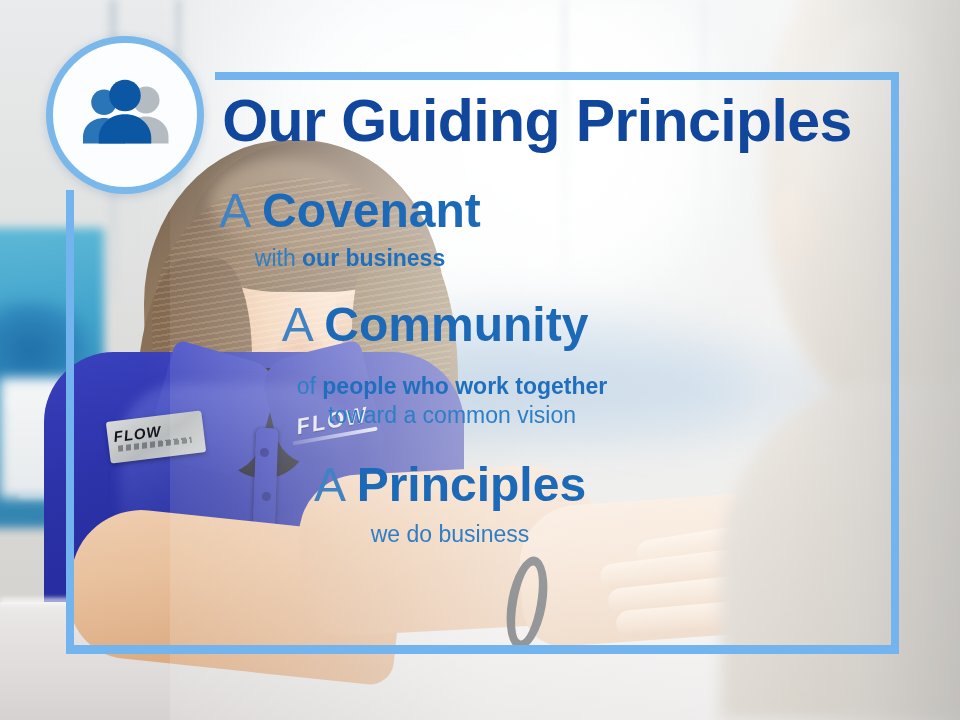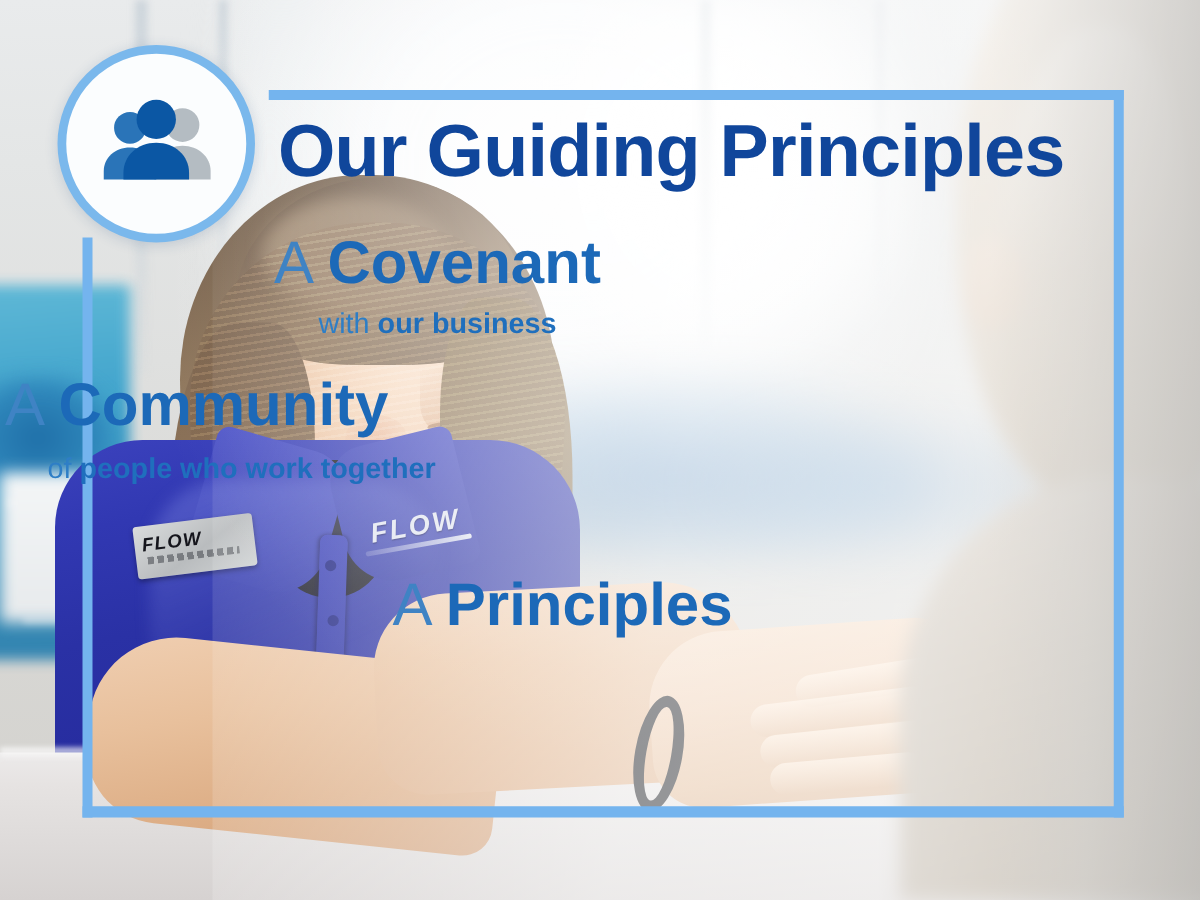--- a/index.html
+++ b/index.html
@@ -375,22 +375,22 @@
   .p-head .lead{ font-weight:normal; color:#3f83c4; }
   .p-head .key{ font-weight:bold; color:#1c69b8; }
 
   .p-body{ font-size:23px; line-height:1.28; color:#2e7ec6; }
   .p-body b{ font-weight:bold; color:#1f6fbd; }
 
   
   .p1{ left:0; top:186px; width:700px; text-align:center; }
   .p1 .p-body{ margin-top:8px; }
 
-  .p2{ left:4px; top:300px; width:840px; }
-  .p2 .p-body{ margin-top:10px;padding-left:34px; }
+  .p2{ left:15px; top:300px; width:840px; text-align:center; }
+  .p2 .p-body{ margin-top:22px;padding-left:34px; }
 
   .p3{ left:0; top:460px; width:900px; text-align:center; }
   .p3 .p-body{ margin-top:10px; }
 </style>
 </head>
 <body>
 
 <div class="stage">
 
   <div class="photo">
@@ -518,26 +518,28 @@
 
     <div class="p-block p2">
       <div class="p-head">
         <span class="lead">A</span>
         <span class="key">Community</span>
       </div>
       <div class="p-body">
         <div>
           <span>of </span><b>people who work together</b>
         </div>
+        <div>toward a common vision</div>
       </div>
     </div>
 
     <div class="p-block p3">
       <div class="p-head">
         <span class="lead">A</span>
         <span class="key">Principles</span>
       </div>
       <div class="p-body">
+        <div>we do business</div>
       </div>
     </div>
 
   </div>
 </div>
 
 </body></html>

